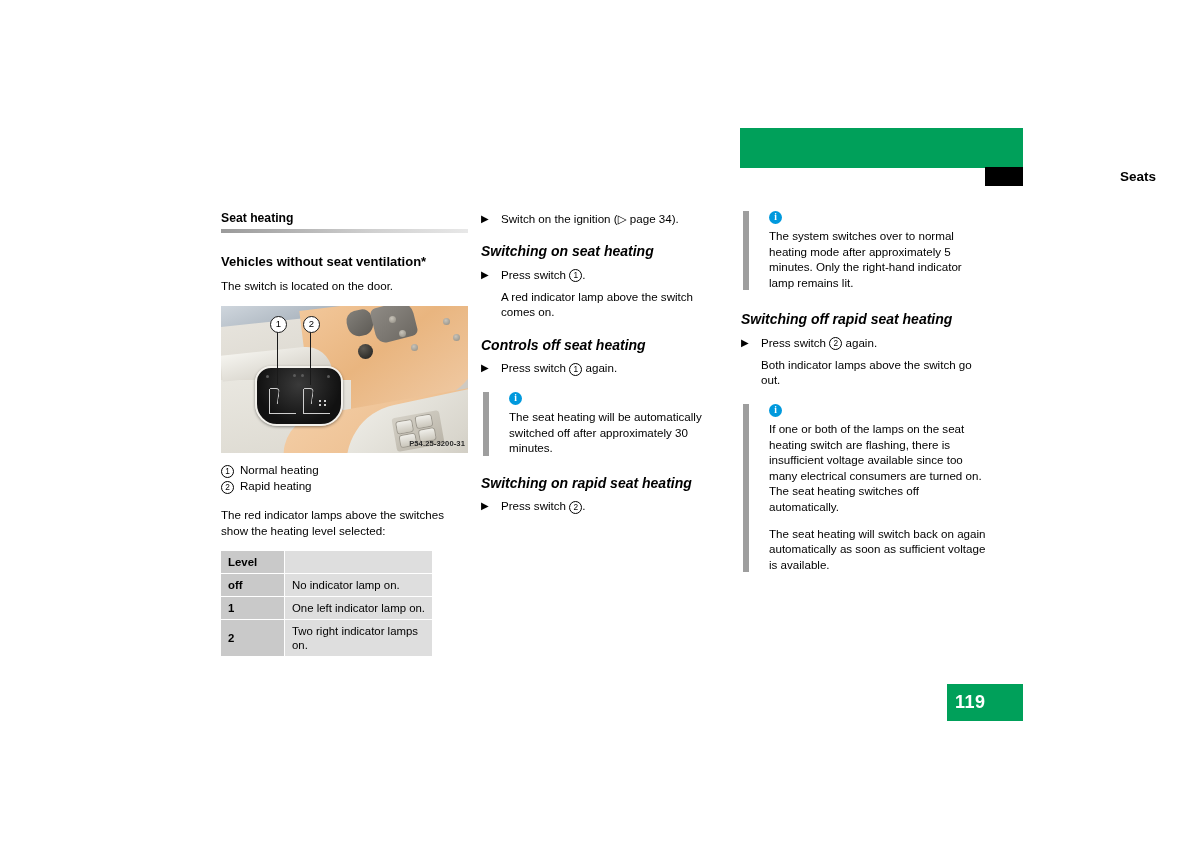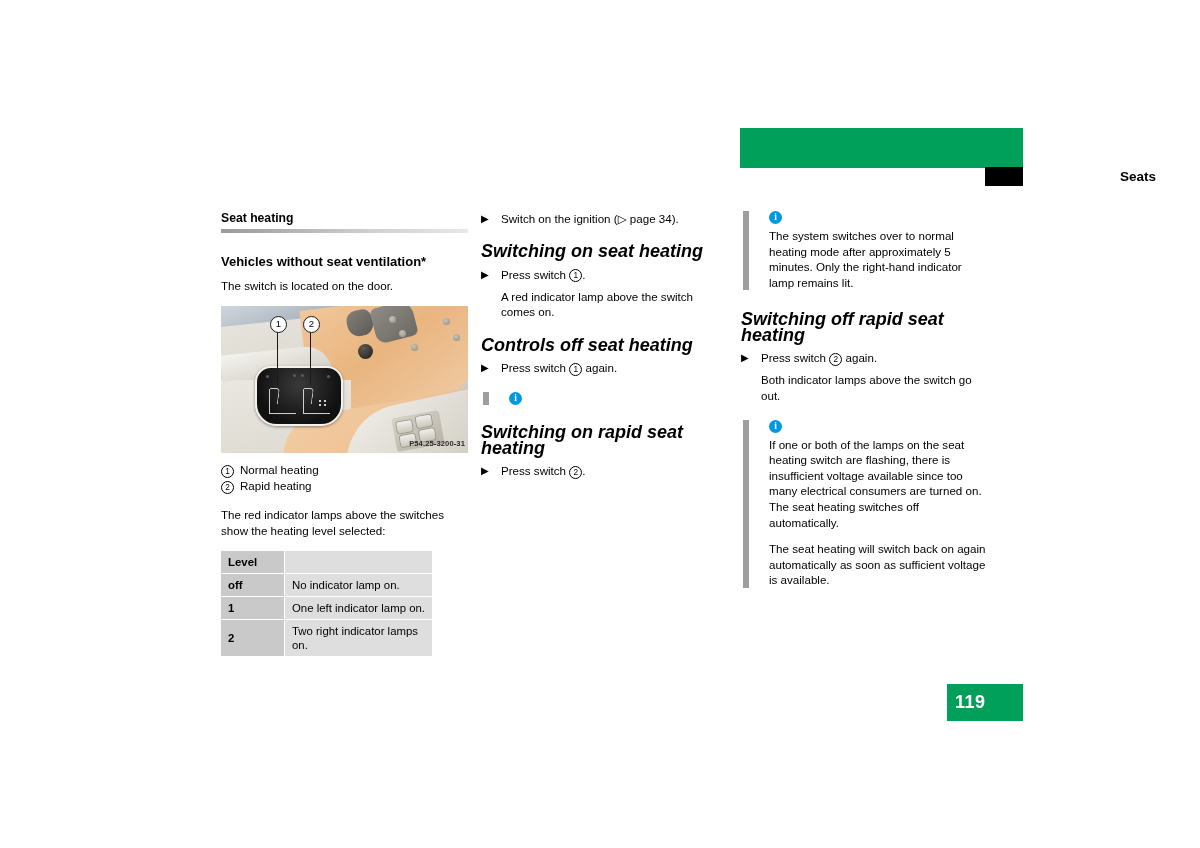--- a/index.html
+++ b/index.html
@@ -79,21 +79,21 @@
     background: linear-gradient(to right, #9a9a9a, #cfcfcf 60%, #e8e8e8);
     margin: 0 0 21px 0;
   }
   .sub-head {
     font-size: 13px;
     font-weight: bold;
     margin: 0 0 8px 0;
     line-height: 15.5px;
   }
   .sub-head-italic {
-    font-size: 18px;
+    font-size: 14px;
     font-weight: bold;
     font-style: italic;
     margin: 0 0 7px 0;
     line-height: 15.5px;
   }
   p.body {
     margin: 0 0 13px 0;
   }
 
   
@@ -470,20 +470,21 @@
 
   <div class="sub-head-italic" style="margin-top:18px;">Controls off seat heating</div>
   <div class="step">
     <span class="tri">▶</span>
     <span class="step-text"><span>Press switch </span><span class="cnum">1</span><span> again.</span></span>
   </div>
 
   <div class="info-box" style="margin-top:16px;">
     <div class="vbar"></div>
     <div class="info-icon">i</div>
+    <p>The seat heating will be automatically switched off after approximately 30 minutes.</p>
   </div>
 
   <div class="sub-head-italic" style="margin-top:20px;">Switching on rapid seat heating</div>
   <div class="step">
     <span class="tri">▶</span>
     <span class="step-text"><span>Press switch </span><span class="cnum">2</span><span>.</span></span>
   </div>
 </div>
 
 <div class="column" id="column-right">

